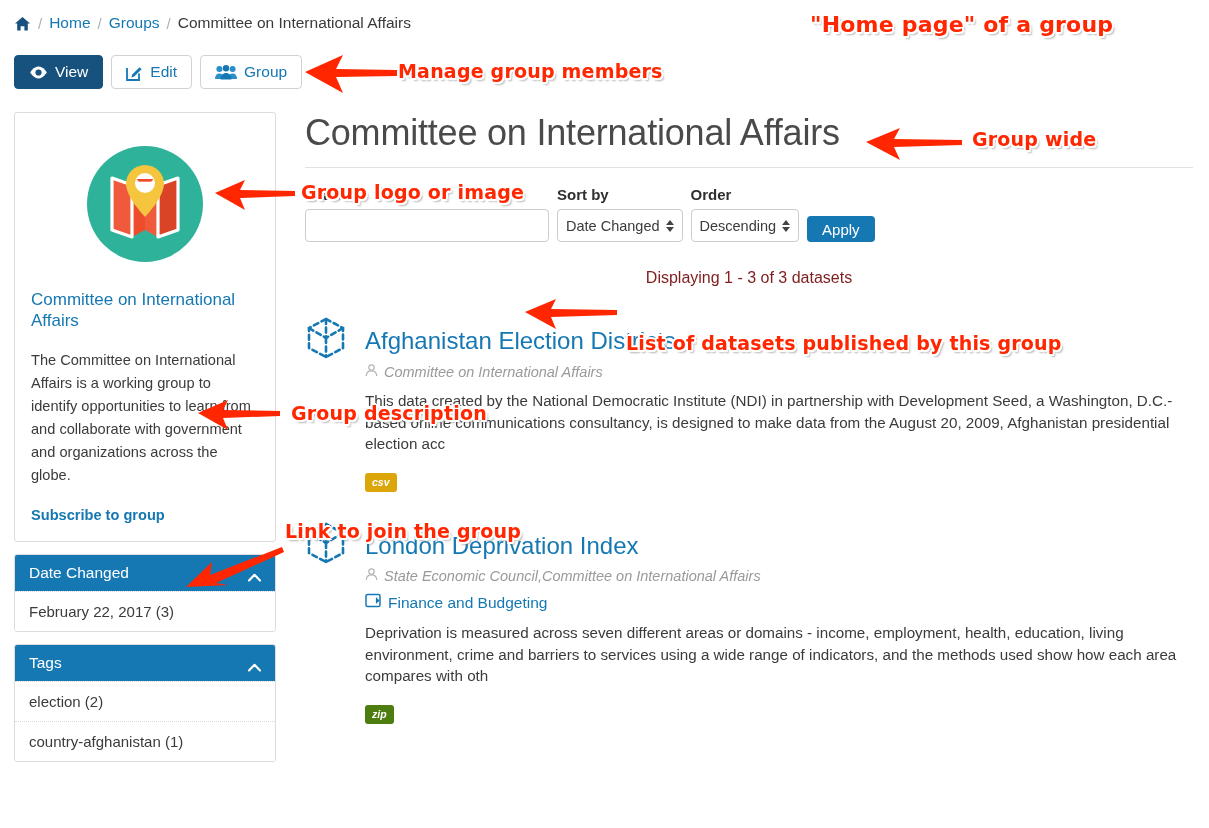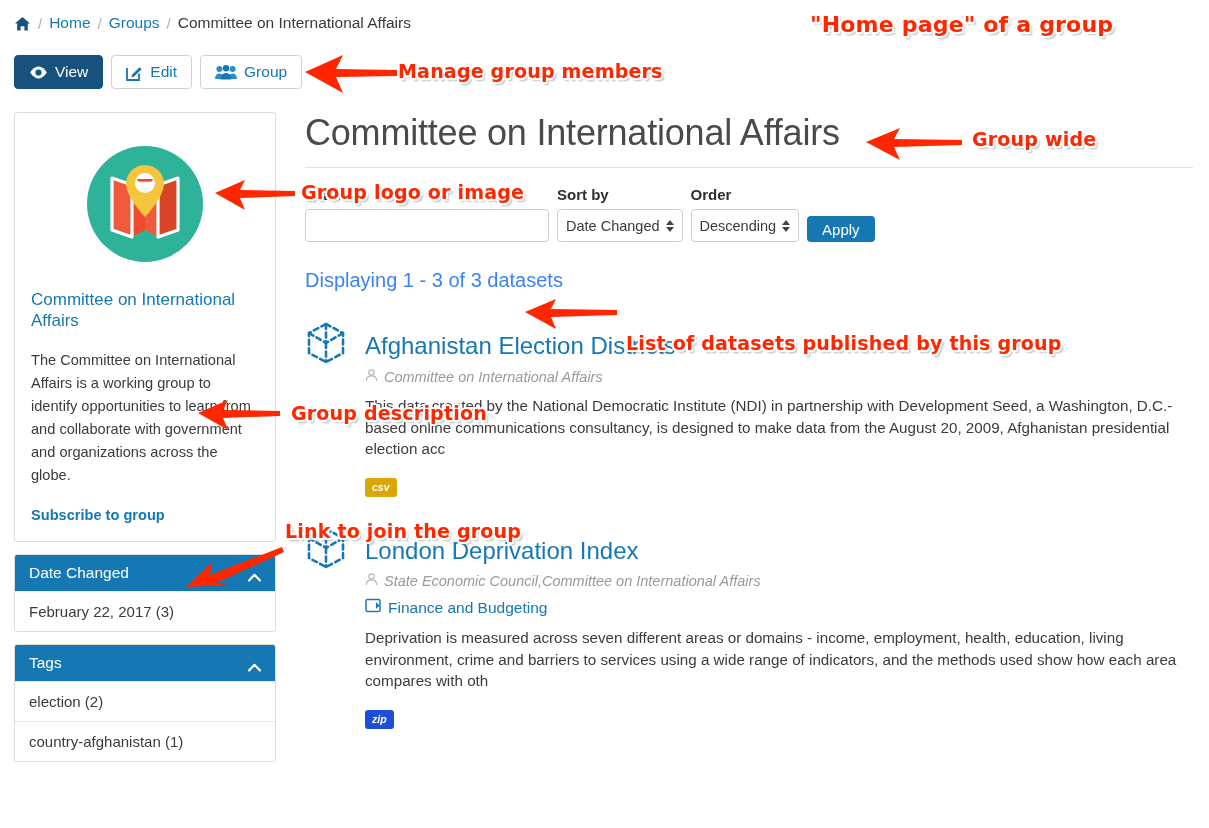--- a/index.html
+++ b/index.html
@@ -89,21 +89,21 @@
   }
   .spin { display:flex; flex-direction:column; gap:2px; }
   .spin i { width:0; height:0; border-left:4px solid transparent; border-right:4px solid transparent; display:block;}
   .spin i.up { border-bottom:5px solid #444; }
   .spin i.down { border-top:5px solid #444; }
   .btn-apply {
     height: 26px; padding: 0 15px; background: #1578b3; color: #fff; border: none;
     border-radius: 4px; font-size: 15px; cursor: pointer; font-family: "Liberation Sans", sans-serif;
   }
 
-  .result-count { margin-top: 27px; font-size: 20px; color: #3b82f6; }
+  .result-count { margin-top: 27px; font-size: 16px; color: #7f1d1d; text-align: center; }
 
   .dataset { display: flex; gap: 16px; margin-top: 24px; }
   .ds-icon { flex: 0 0 44px; padding-top: 5px; }
   .ds-body { flex: 1; margin-top: 16px; }
   .ds-title { font-size: 24px; color: #1578b3; line-height: 1.15; cursor: pointer; }
   .ds-meta {
     margin-top: 9px; font-size: 14.5px; font-style: italic; color: #9a9a9a;
     display: flex; align-items: center; gap: 6px;
   }
   .ds-group {
@@ -326,21 +326,21 @@
             <svg width="16" height="15" viewBox="0 0 16 15">
               <rect x="1" y="1.4" width="14" height="12.2" rx="1.6" fill="none" stroke="#1578b3" stroke-width="1.5"></rect>
               <path d="M11.6 4.6 L11.6 10.4" stroke="#1578b3" stroke-width="1.4"></path>
               <circle cx="12.6" cy="7.5" r="1.5" fill="#1578b3"></circle>
             </svg>
           </span>
           <span>Finance and Budgeting</span>
         </div>
         <div class="ds-notes">Deprivation is measured across seven different areas or domains - income, employment, health, education, living environment, crime and barriers to services using a wide range of indicators, and the methods used show how each area compares with oth</div>
         <div class="fmt-row">
-          <span class="fmt" style="background:#1d4ed8">zip</span>
+          <span class="fmt" style="background:#4d7c0f">zip</span>
         </div>
       </div>
     </div>
   </div>
 
   <div class="anno" style="left:810px; top:12px; font-size:22px;">"Home page" of a group</div>
 
   <svg class="arrow" style="left:303px; top:52px;" width="96" height="44" viewBox="0 0 96 44">
     <path d="M2 20 L40 3 L33 17 L94 18 L94 24 L33 25 L40 41 Z" fill="#ff2600"></path>
   </svg>

